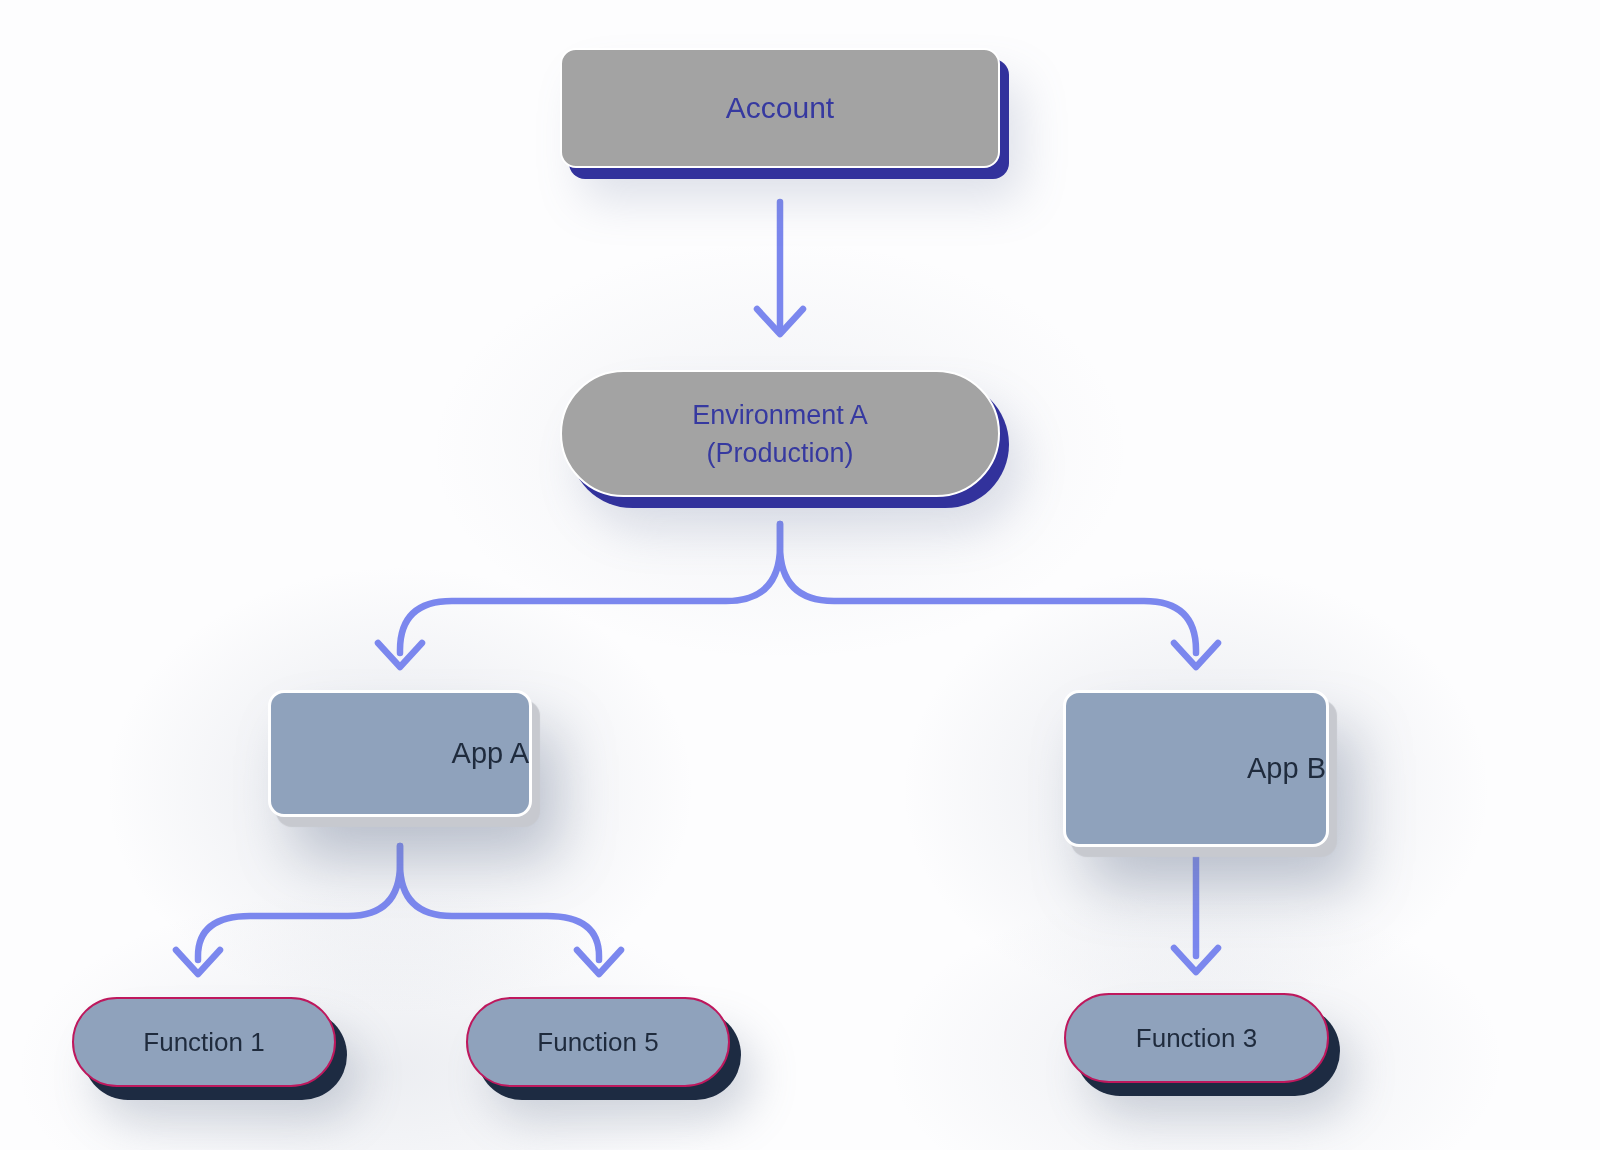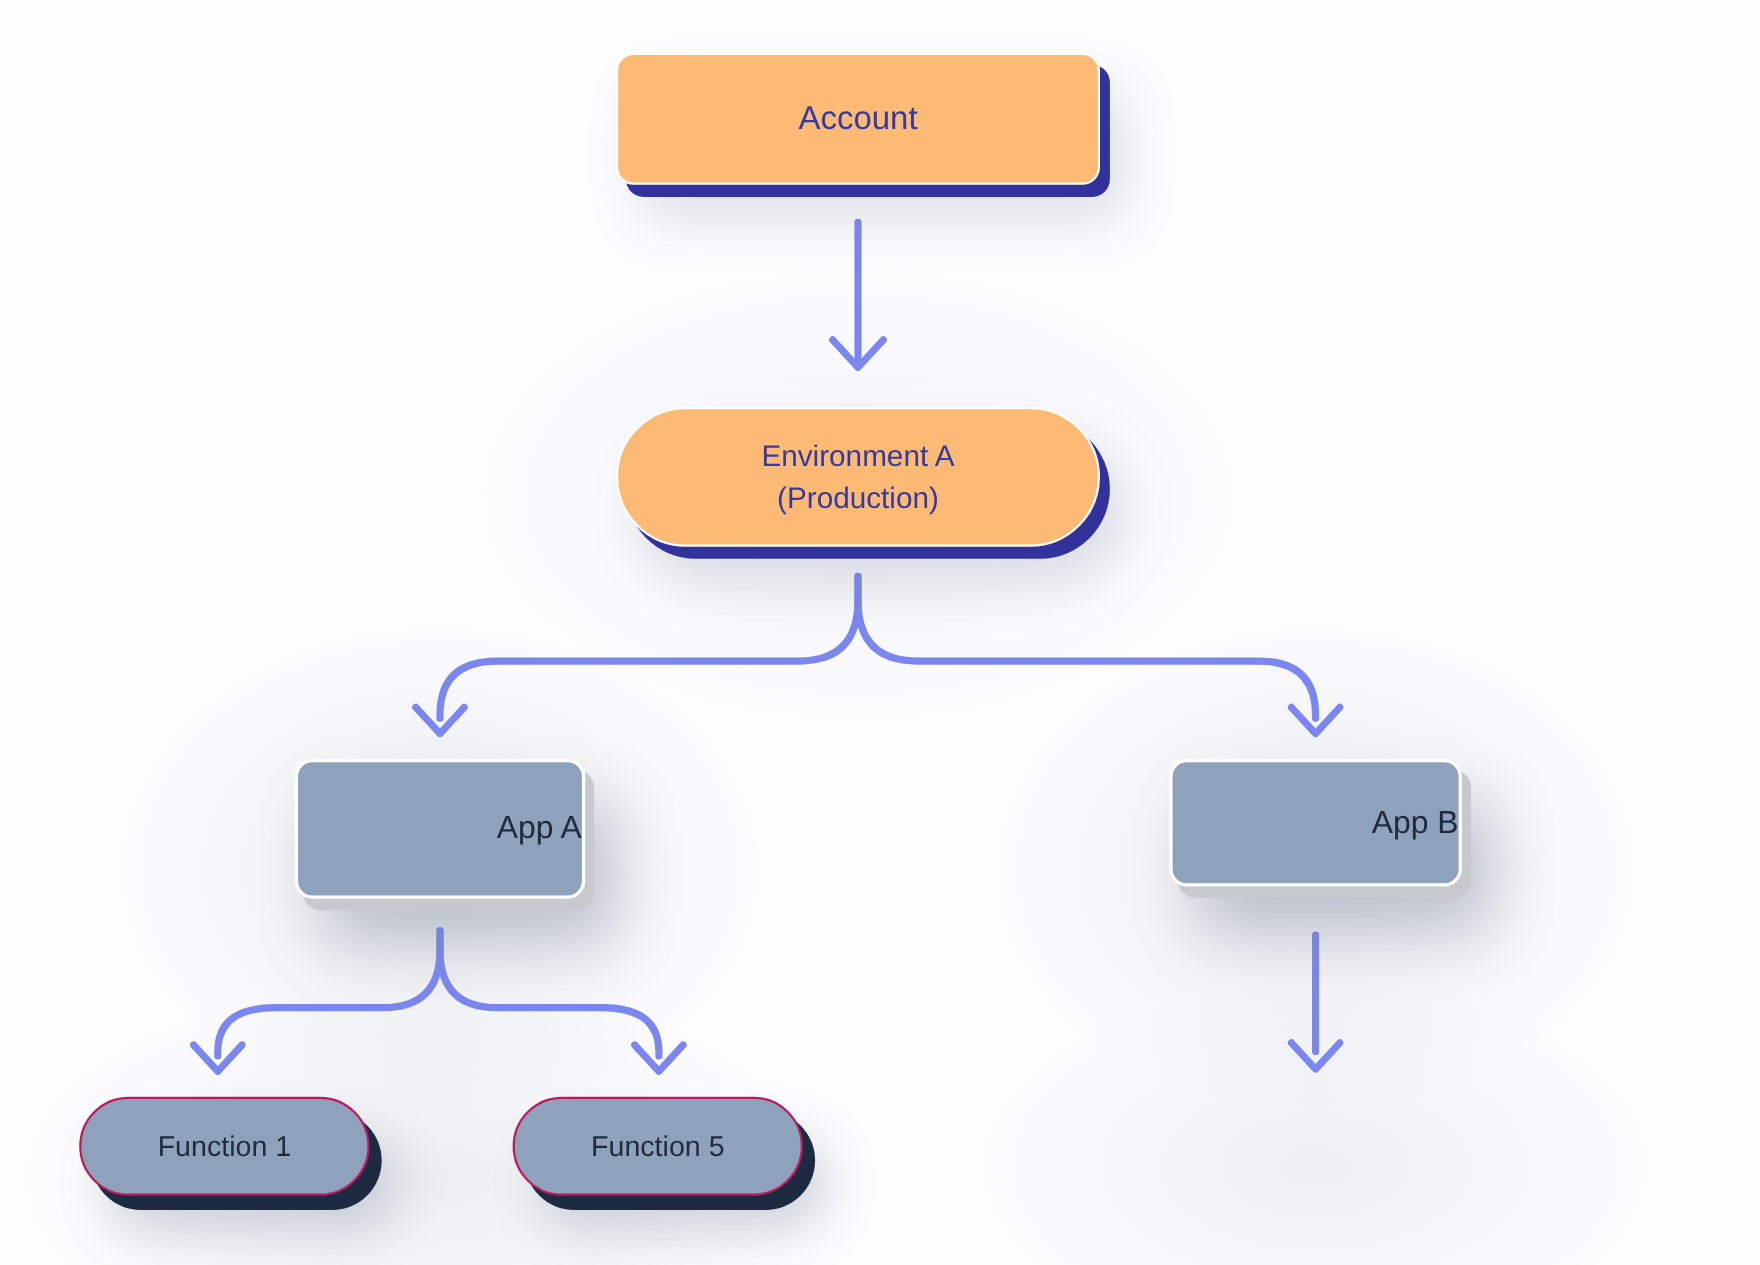--- a/index.html
+++ b/index.html
@@ -34,21 +34,21 @@
   .node {
     position: absolute;
     display: flex;
     align-items: center;
     justify-content: center;
     text-align: center;
     box-sizing: border-box;
   }
   
   .node.primary {
-    background: #fdba74;
+    background: #a3a3a3;
     border: 2px solid #ffffff;
     color: #3639a0;
     box-shadow: 9px 11px 0 0 #32329c,
                 22px 32px 46px rgba(110,122,160,0.22);
   }
   
   .node.app {
     background: #8fa2bc;
     border: 3px solid #ffffff;
     color: #1f2b3d;
@@ -63,21 +63,21 @@
     color: #1f2b3d;
     box-shadow: 11px 13px 0 0 #1d2b42,
                 24px 34px 44px rgba(112,126,150,0.30);
   }
   .node .label {
     display: block;
   }
   #node-account      { left: 560px;  top: 48px;  width: 440px; height: 120px; border-radius: 16px; font-size: 30px; }
   #node-environment  { left: 560px;  top: 370px; width: 440px; height: 127px; border-radius: 64px; font-size: 27px; line-height: 38px; }
   #node-app-a        { left: 268px;  top: 690px; width: 264px; height: 127px; border-radius: 16px; font-size: 29px; }
-  #node-app-b        { left: 1063px; top: 690px; width: 266px; height: 116px; border-radius: 16px; font-size: 29px; }
+  #node-app-b        { left: 1063px; top: 690px; width: 266px; height: 157px; border-radius: 16px; font-size: 29px; }
   #node-fn-1         { left: 72px;   top: 997px; width: 264px; height: 90px;  border-radius: 45px; font-size: 26px; }
   #node-fn-2         { left: 466px;  top: 997px; width: 264px; height: 90px;  border-radius: 45px; font-size: 26px; }
   #node-fn-3         { left: 1064px; top: 993px; width: 265px; height: 90px;  border-radius: 45px; font-size: 26px; }
 </style>
 </head>
 <body>
 
 <div class="canvas">
 
   <svg class="connectors" viewBox="0 0 1600 1150" xmlns="http://www.w3.org/2000/svg" fill="none" stroke="#7b87ee" stroke-width="6.5" stroke-linecap="round" stroke-linejoin="round">
@@ -133,14 +133,17 @@
   </div>
 
   <div class="node fn" id="node-fn-1">
     <span class="label">Function 1</span>
   </div>
 
   <div class="node fn" id="node-fn-2">
     <span class="label">Function 5</span>
   </div>
 
+  <div class="node fn" id="node-fn-3">
+    <span class="label">Function 3</span>
+  </div>
 
 </div>
 
 </body></html>

